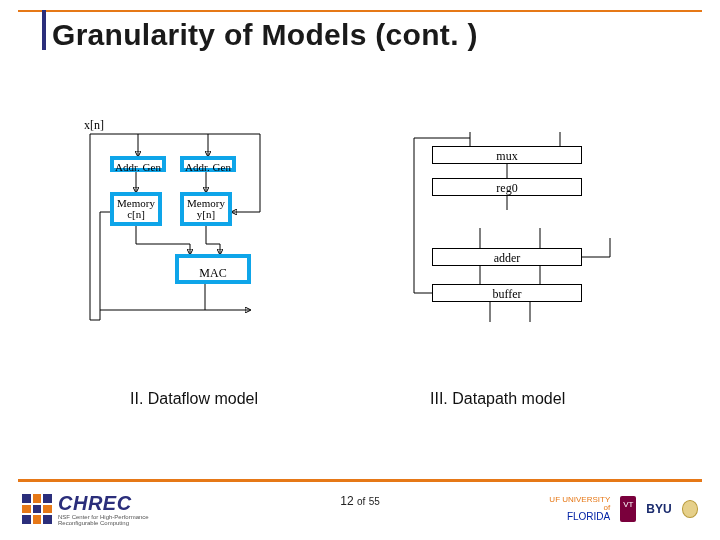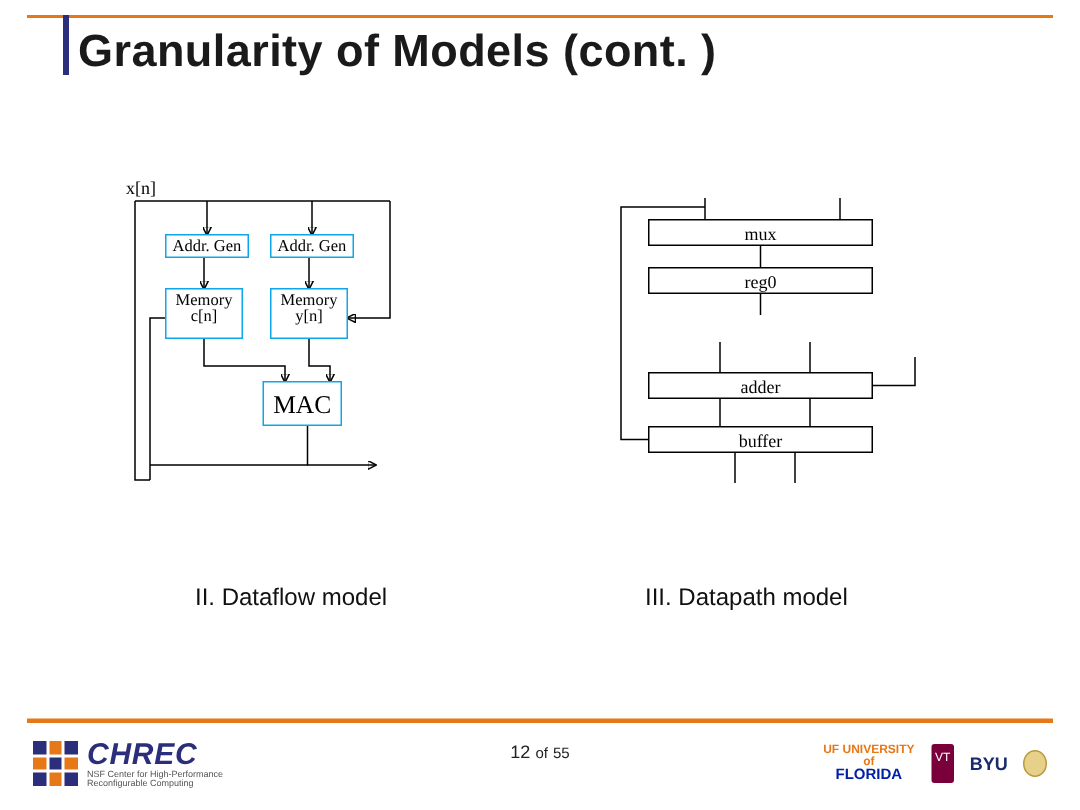--- a/index.html
+++ b/index.html
@@ -66,32 +66,32 @@
     width: 260px; height: 210px;
     font-family: "Times New Roman", serif;
     font-size: 12px;
   }
   .df .xin {
     position: absolute;
     left: 4px; top: -2px;
   }
   .df .box {
     position: absolute;
-    border: 1px solid #0ea5e9;
+    border: 4px solid #0ea5e9;
     background: #fff;
     text-align: center;
     line-height: 1;
     padding-top: 2px;
   }
   .df .ag1 { left: 30px; top: 36px; width: 56px; height: 16px; font-size: 11px;}
   .df .ag2 { left: 100px; top: 36px; width: 56px; height: 16px; font-size: 11px;}
   .df .mem1 { left: 30px; top: 72px; width: 52px; height: 34px; font-size: 11px;}
   .df .mem2 { left: 100px; top: 72px; width: 52px; height: 34px; font-size: 11px;}
   .df .memlbl { display:block; font-size:11px; }
-  .df .mac { left: 95px; top: 134px; width: 53px; height: 30px; line-height: 30px; padding: 0; font-size: 17px;}
+  .df .mac { left: 95px; top: 134px; width: 76px; height: 30px; line-height: 30px; padding: 0; font-size: 12px;}
   .df line, .df path { stroke:#000; stroke-width:1; fill:none; }
   .df svg { position:absolute; left:0; top:0; width:260px; height:210px; }
   .arrowhead { fill:#000; stroke:none; }
 
   
   .dp {
     position: relative;
     width: 230px; height: 200px;
     font-family: "Times New Roman", serif;
     font-size: 12px;
@@ -144,21 +144,21 @@
   .logo-left .sub {
     position:absolute; left:36px; top:24px;
     font-size:6px; color:#555; line-height:1;
   }
   .logo-right {
     position: absolute;
     right: 22px; bottom: 14px;
     width: 150px; height: 34px;
     display:flex; align-items:center; justify-content:flex-end; gap:10px;
   }
-  .uf { font-size:8px; color:#e67817; font-weight:bold; line-height:1; text-align:center;}
+  .uf { font-size:8px; color:#e67817; font-weight:normal; line-height:1; text-align:right;}
   .uf .fl { color:#0021a5; font-size:10px; display:block; }
   .vt { width:18px; height:26px; background:#7a003c; color:#fff; font-size:8px; text-align:center; line-height:18px; border-radius:2px;}
   .byu { font-size:12px; font-weight:bold; color:#1a2b6d; }
   .gw { width:18px; height:18px; border-radius:50%; background:#e6d08a; border:1px solid #b89a3a;}
 </style>
 </head>
 <body>
 
 <div class="slide">
 

